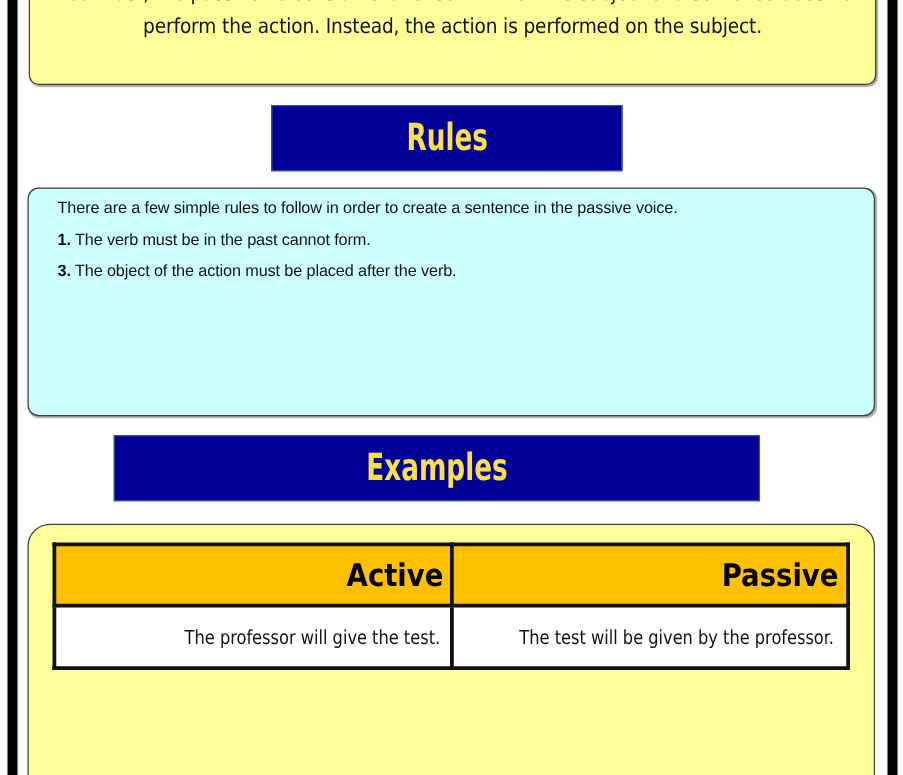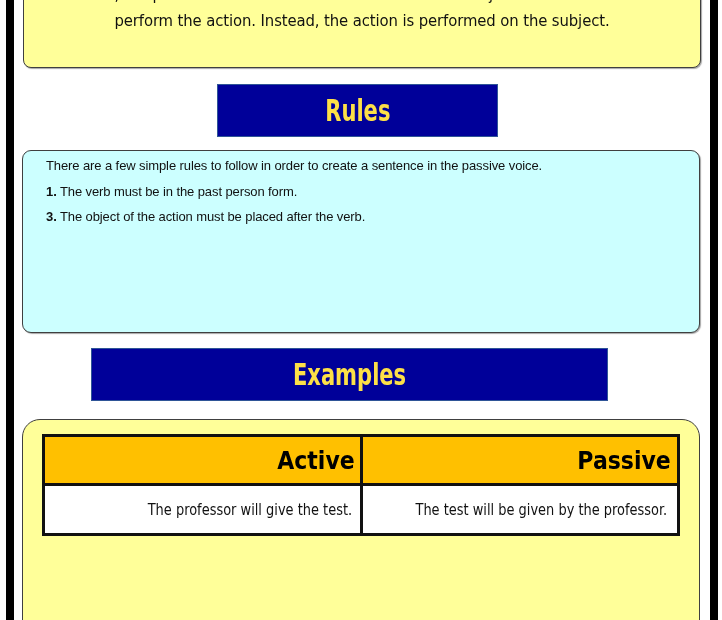--- a/index.html
+++ b/index.html
@@ -151,21 +151,21 @@
 <div class="intro-box"></div>
 <div class="intro-text">In contrast, the passive voice is a verb tense in which the subject of a sentence does not perform the action. Instead, the action is performed on the subject.</div>
 
 <div class="banner rules-banner">
   <span>Rules</span>
 </div>
 
 <div class="rules-box"></div>
 <div class="rules-text">
   <p>There are a few simple rules to follow in order to create a sentence in the passive voice.</p>
-  <p><b>1.</b> <span>The verb must be in the past person form.</span></p>
+  <p><b>1.</b> <span>The verb must be in the past cannot form.</span></p>
   <p><b>3.</b> <span>The object of the action must be placed after the verb.</span></p>
 </div>
 
 <div class="banner examples-banner">
   <span>Examples</span>
 </div>
 
 <div class="examples-box"></div>
 <table class="examples">
   <thead>

